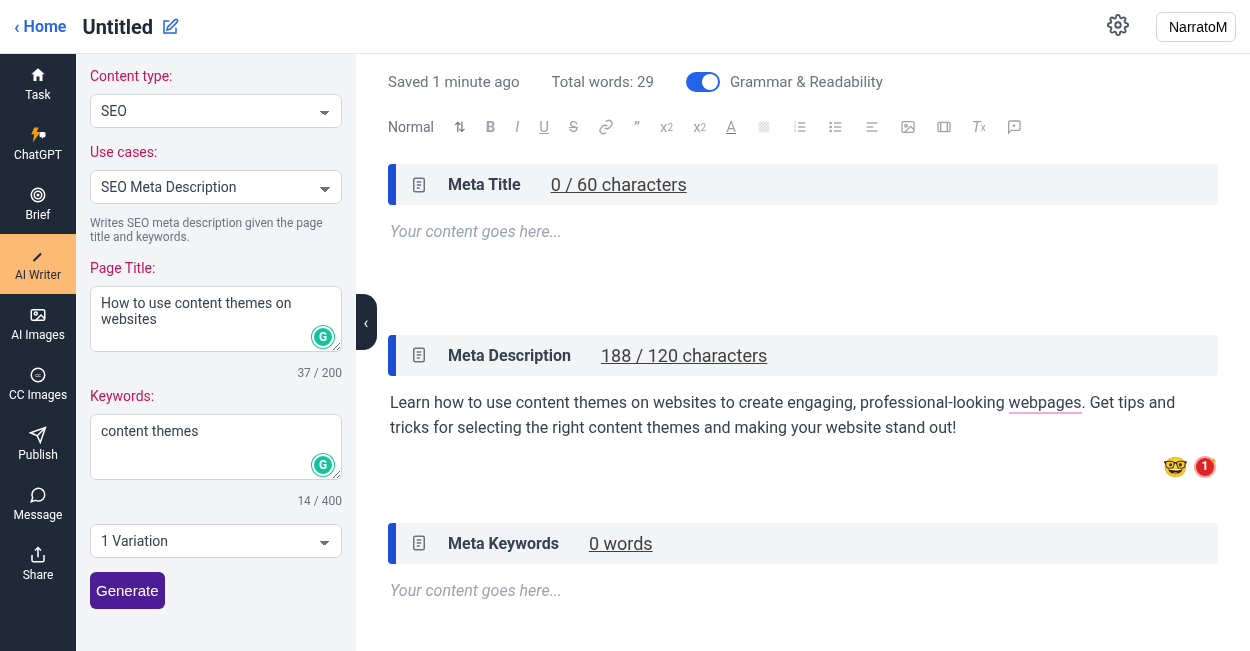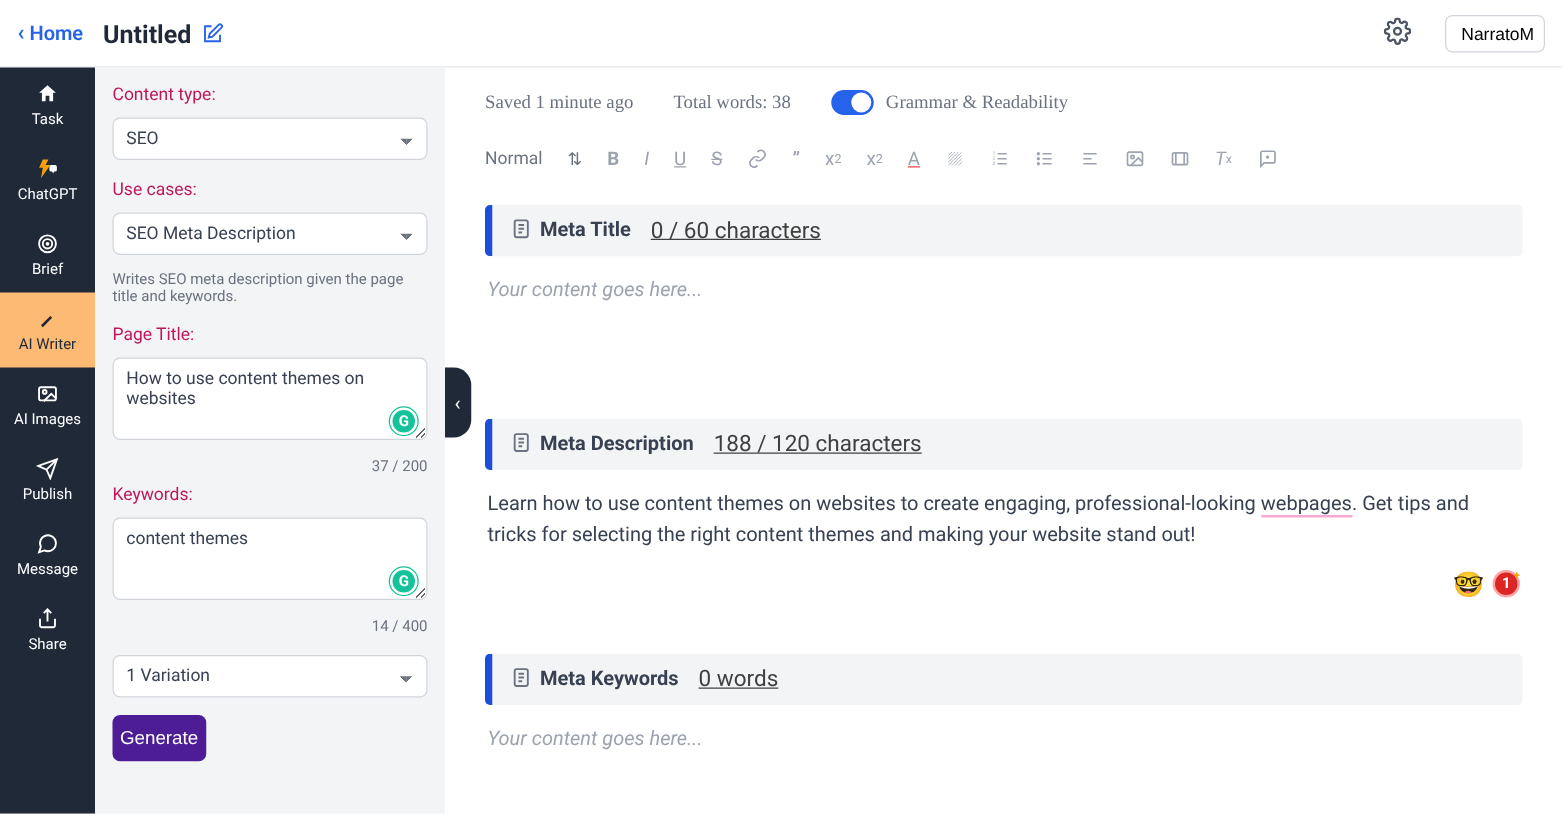--- a/index.html
+++ b/index.html
@@ -26,33 +26,33 @@
 .select-box { appearance: none; background-image: linear-gradient(45deg, transparent 50%, #6b7280 50%), linear-gradient(135deg, #6b7280 50%, transparent 50%); background-position: calc(100% - 16px) 16px, calc(100% - 11px) 16px; background-size: 5px 5px, 5px 5px; background-repeat: no-repeat; cursor: pointer; }
 .hint { font-size: 12px; color: #6b7280; margin-top: 4px; }
 .textarea-box { resize: vertical; }
 .textarea-wrap { position: relative; }
 .grammarly-badge { position: absolute; right: 8px; bottom: 8px; width: 22px; height: 22px; border-radius: 50%; background: #15c39a; border: 2px solid #fff; box-shadow: 0 0 0 1px #15c39a; display: flex; align-items: center; justify-content: center; color: #fff; font-size: 12px; font-weight: bold; }
 .counter { font-size: 12px; color: #6b7280; text-align: right; margin-top: 2px; }
 .generate-btn { background: #4c1d95; color: #fff; border: none; border-radius: 6px; padding: 10px 6px; font-size: 15px; cursor: pointer; align-self: flex-start; margin-top: 6px; }
 
 .editor-area { flex: 1; position: relative; overflow-y: auto; padding: 18px 32px; }
 .collapse-tab { position: absolute; left: -1px; top: 240px; width: 22px; height: 56px; background: #1f2938; border-radius: 0 14px 14px 0; display: flex; align-items: center; justify-content: center; color: #fff; cursor: pointer; }
-.status-row { display: flex; align-items: center; gap: 32px; color: #6b7280; font-size: 15px; margin-bottom: 18px; font-family: Liberation Serif, serif; }
+.status-row { display: flex; align-items: center; gap: 32px; color: #6b7280; font-size: 15px; margin-bottom: 18px; }
 .toggle { width: 34px; height: 20px; background: #2563eb; border-radius: 10px; position: relative; cursor: pointer; }
 .toggle::after { content: ""; position: absolute; right: 2px; top: 2px; width: 16px; height: 16px; background: #fff; border-radius: 50%; }
 .status-item { display: flex; align-items: center; gap: 10px; }
 
 .toolbar { display: flex; align-items: center; gap: 20px; color: #9ca3af; font-size: 15px; padding: 8px 0 18px 0; border-bottom: none; }
 .toolbar .tb-item { cursor: pointer; display: flex; align-items: center; }
 .toolbar .tb-item.normal { color: #6b7280; font-size: 14px; gap: 20px; }
 .toolbar svg { width: 16px; height: 16px; }
 .sub { font-size: 10px; vertical-align: sub; }
 .sup { font-size: 10px; vertical-align: super; }
 
-.card { border-left: 6px solid #1d4ed8; border-radius: 4px; background: #f3f4f6; padding: 10px 14px; display: flex; gap: 6px; margin-top: 10px; }
+.card { border-left: 8px solid #1d4ed8; border-radius: 4px; background: #f3f4f6; padding: 10px 14px; display: flex; align-items: center; gap: 20px; margin-top: 10px; }
 .card-icon { color: #6b7280; }
 .card-title { font-weight: 700; color: #374151; font-size: 16px; }
 .card-meta { color: #404040; font-size: 18px; margin-left: 10px; text-decoration: underline; }
 .content-block { padding: 14px 2px 30px 2px; font-size: 16px; color: #374151; line-height: 1.6; }
 .content-block .placeholder { color: #9ca3af; font-style: italic; }
 .underlined { border-bottom: 2px solid #f9a8d4; }
 .emoji-row { display: flex; justify-content: flex-end; gap: 6px; align-items: center; margin-top: 10px; }
 .emoji-badge { font-size: 20px; }
 .count-badge { width: 22px; height: 22px; border-radius: 50%; background: #dc2626; color: #fff; font-size: 12px; font-weight: bold; display: flex; align-items: center; justify-content: center; border: 2px solid #fca5a5; position: relative; }
 .count-badge::after { content: "+"; position: absolute; top: -4px; right: -2px; font-size: 9px; color: #f59e0b; font-weight: bold; }
@@ -128,20 +128,29 @@
             <rect x="3" y="5" width="18" height="14" rx="2"></rect>
             <circle cx="9" cy="10" r="2"></circle>
             <path d="M21 17l-5-5-8 8"></path>
           </svg>
       </span>
       <span>AI Images</span>
     </div>
     <div class="rail-item">
       <span class="rail-icon">
         <svg class="icon-svg" viewBox="0 0 24 24" fill="none" stroke="currentColor" stroke-width="2">
+            <circle cx="12" cy="12" r="9"></circle>
+            <text x="12" y="15" font-size="7" text-anchor="middle" fill="currentColor" stroke="none">cc</text>
+          </svg>
+      </span>
+      <span>CC Images</span>
+    </div>
+    <div class="rail-item">
+      <span class="rail-icon">
+        <svg class="icon-svg" viewBox="0 0 24 24" fill="none" stroke="currentColor" stroke-width="2">
             <path d="M22 2L11 13M22 2l-7 20-4-9-9-4 20-7z"></path>
           </svg>
       </span>
       <span>Publish</span>
     </div>
     <div class="rail-item">
       <span class="rail-icon">
         <svg class="icon-svg" viewBox="0 0 24 24" fill="none" stroke="currentColor" stroke-width="2">
             <path d="M21 11.5a8.38 8.38 0 0 1-8.5 8.5 8.5 8.5 0 0 1-3.8-.9L3 21l1.9-5.7A8.5 8.5 0 1 1 21 11.5z"></path>
           </svg>
@@ -192,21 +201,21 @@
     <button class="generate-btn">Generate</button>
   </div>
 
   <div class="editor-area">
     <div class="collapse-tab">
       <span>‹</span>
     </div>
 
     <div class="status-row">
       <span>Saved 1 minute ago</span>
-      <span>Total words: 38</span>
+      <span>Total words: 29</span>
       <div class="status-item">
         <div class="toggle"></div>
         <span>Grammar &amp; Readability</span>
       </div>
     </div>
 
     <div class="toolbar">
       <div class="tb-item normal">
         <span>Normal</span>
         <span>⇅</span>

